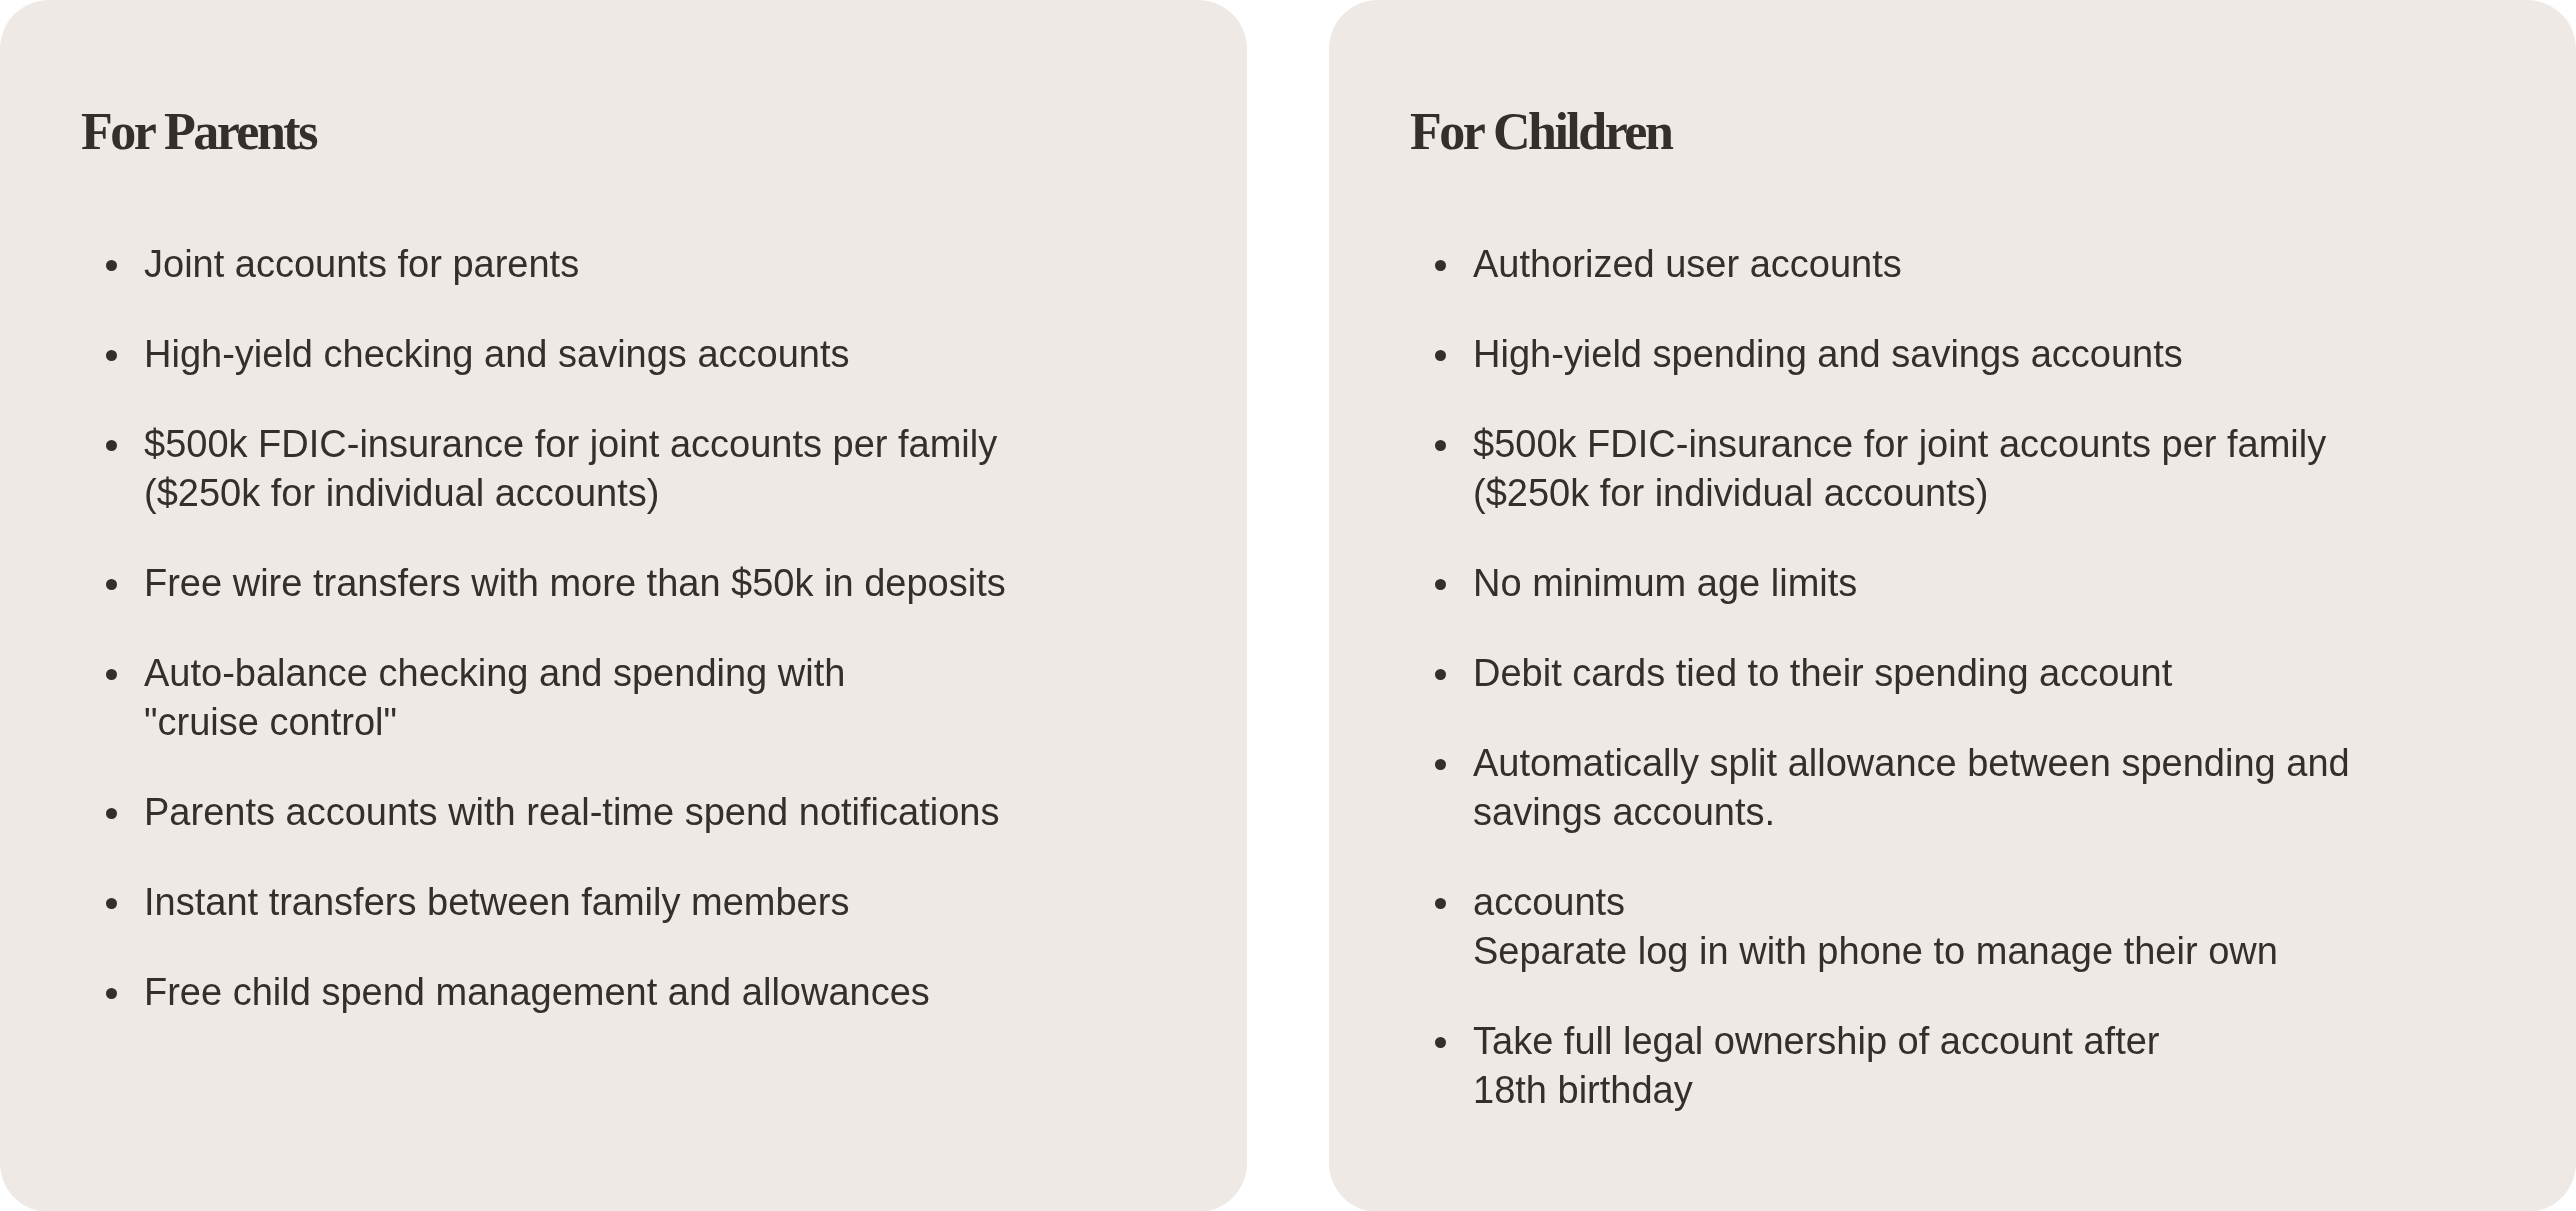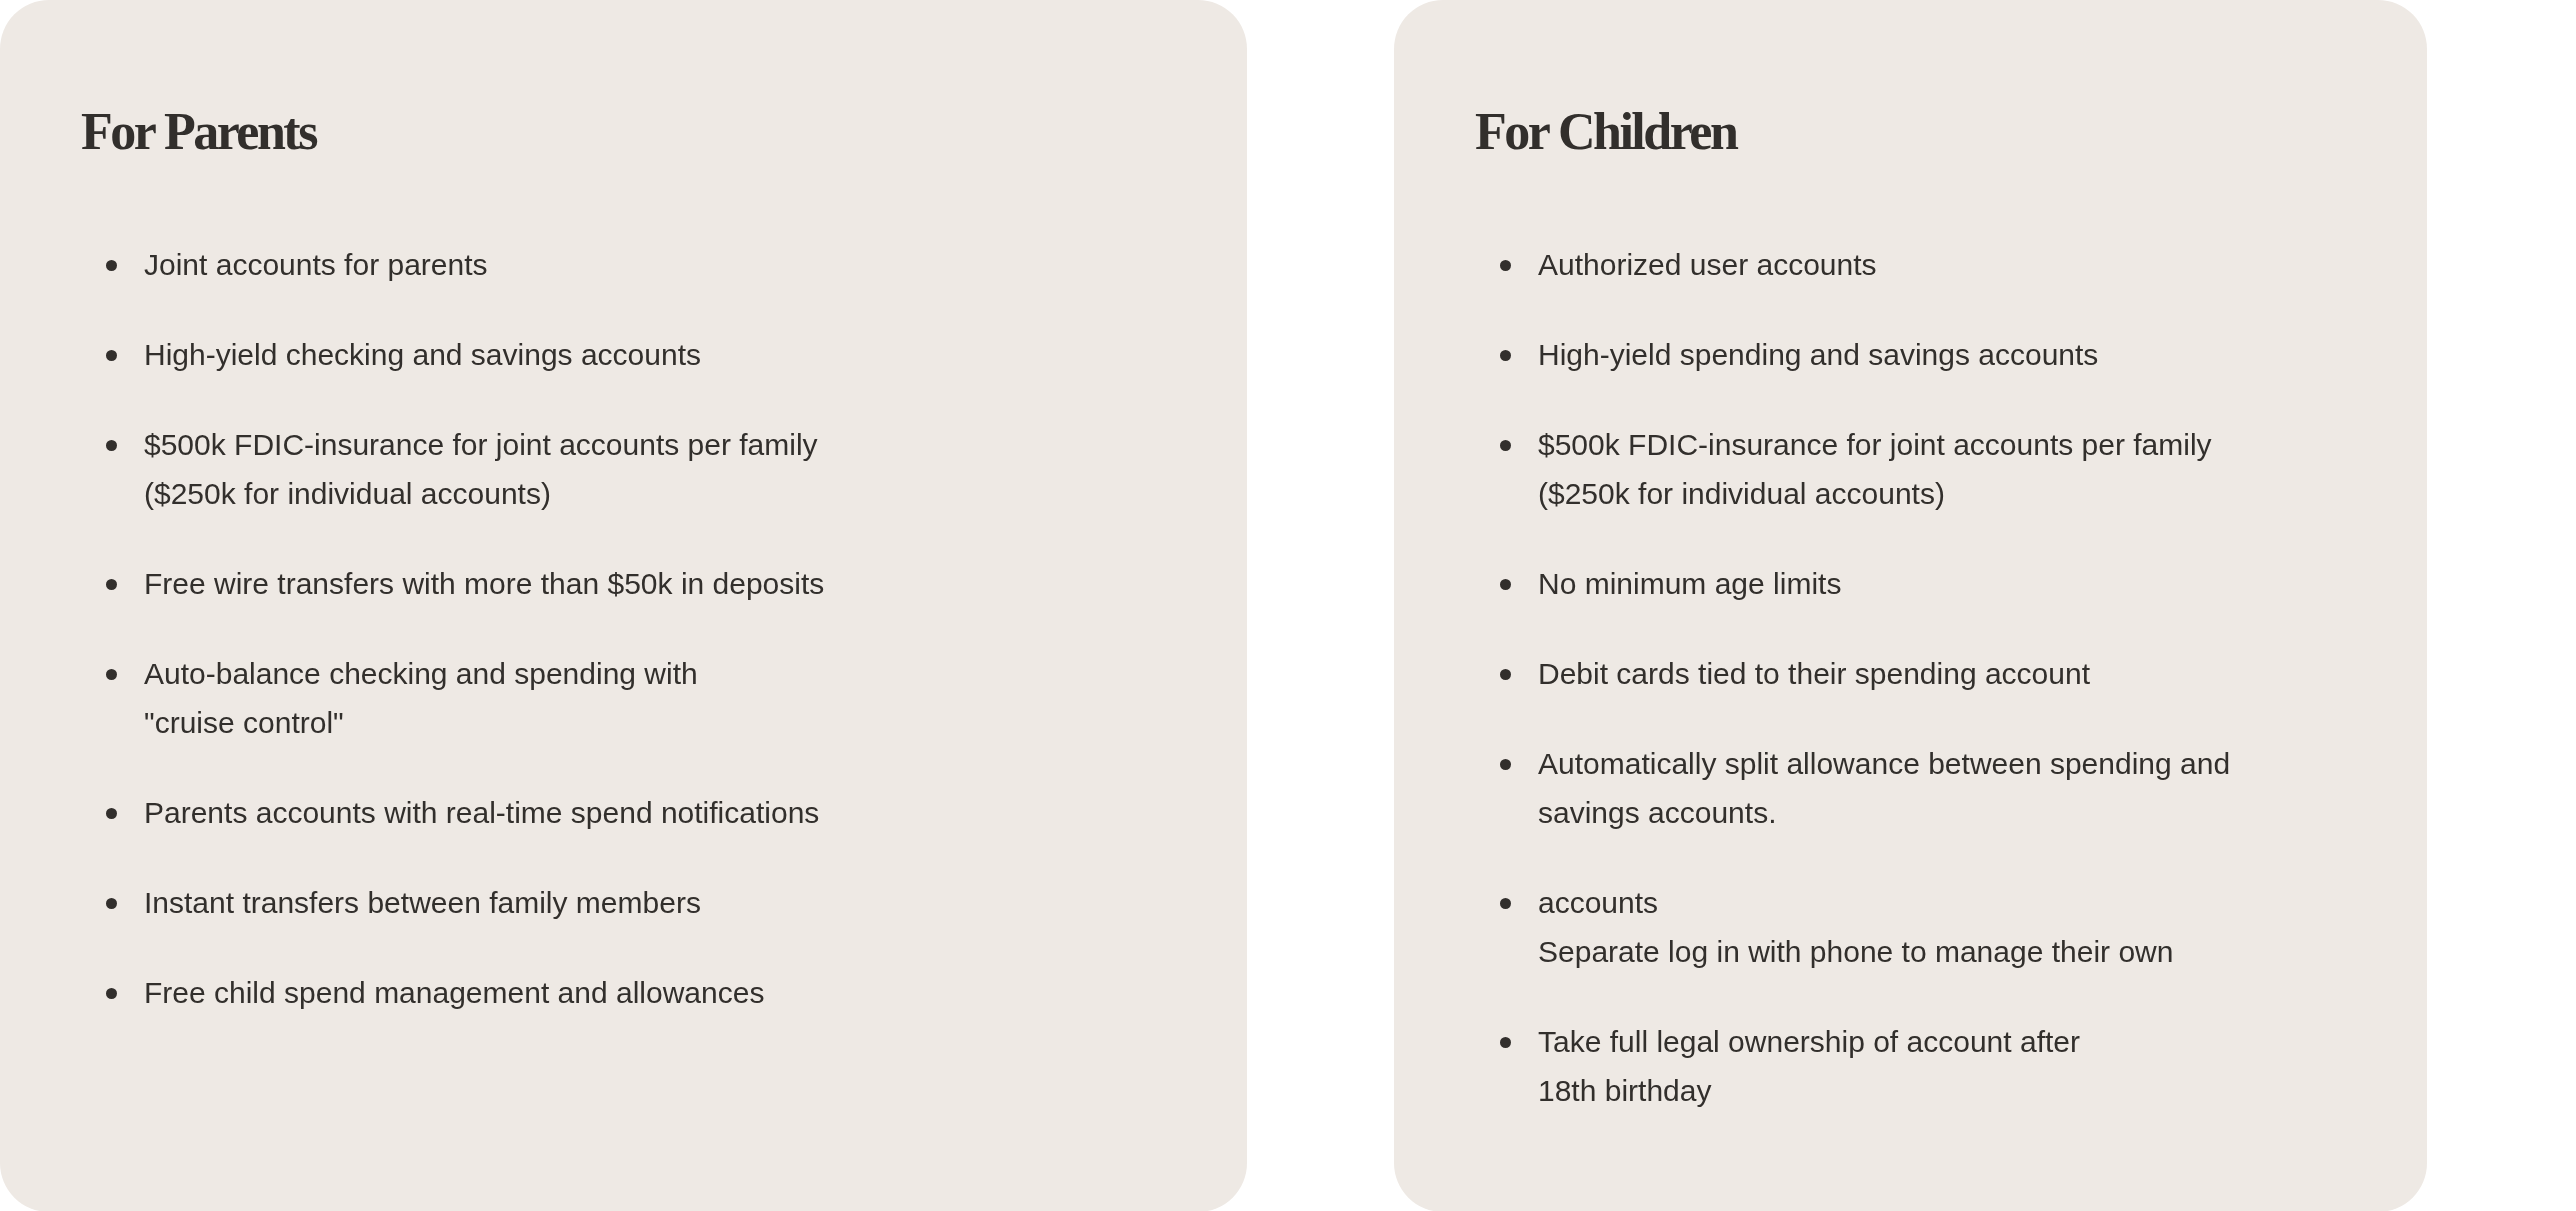--- a/index.html
+++ b/index.html
@@ -17,21 +17,21 @@
     }
     .card {
       position: absolute;
       top: 0;
       height: 1212px;
       background: #eee9e4;
       border-radius: 49px;
       box-sizing: border-box;
     }
     .card-left { left: 0; width: 1247px; }
-    .card-right { left: 1394px; width: 1033px; }
+    .card-right { left: 1329px; width: 1247px; }
 
     .card-title {
       position: absolute;
       top: 85px;
       margin: 0;
       font-family: "Liberation Serif", "DejaVu Serif", serif;
       font-weight: 700;
       font-size: 52px;
       line-height: 93px;
       letter-spacing: -2.5px;
@@ -47,21 +47,21 @@
       left: 81px;
       right: 51px;
       margin: 0;
       padding: 0;
       list-style: none;
     }
     .feature-item {
       position: relative;
       padding-left: 63px;
       margin: 0 0 41px 0;
-      font-size: 30px;
+      font-size: 38px;
       line-height: 49px;
       color: #322f2c;
     }
     .bullet {
       position: absolute;
       left: 25.4px;
       top: 20.3px;
       width: 11px;
       height: 11px;
       border-radius: 50%;

